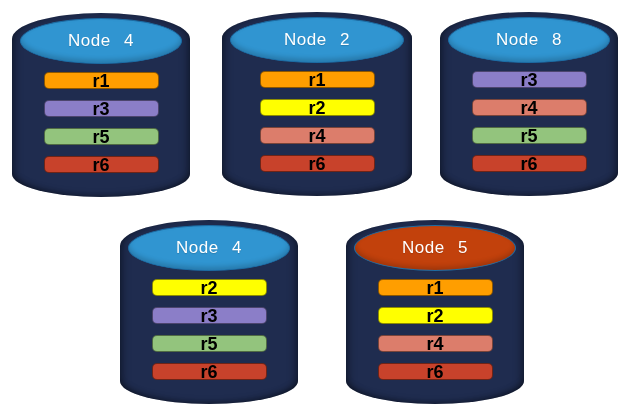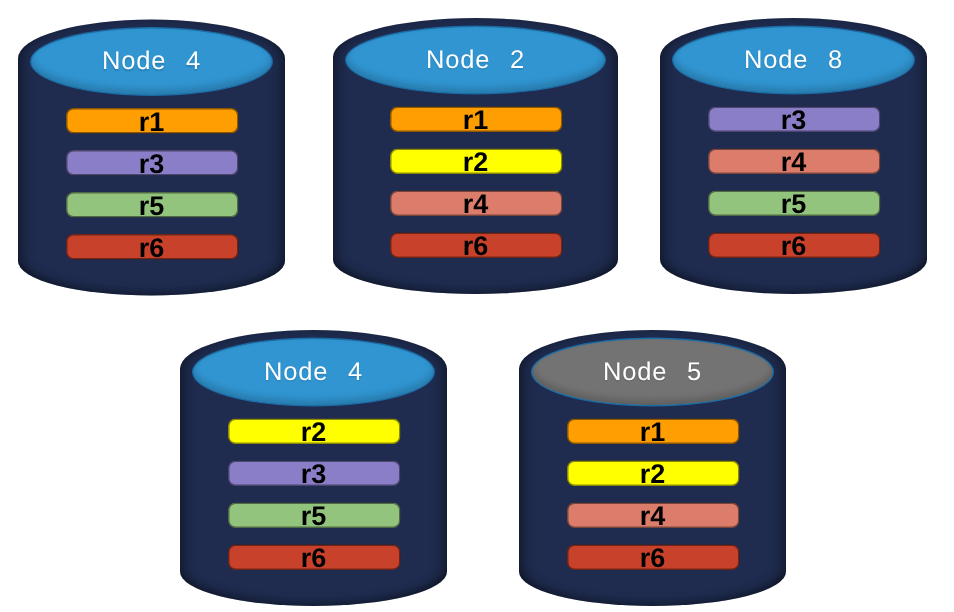--- a/index.html
+++ b/index.html
@@ -117,21 +117,21 @@
       <span class="node-title" style="color: rgb(255, 255, 255);">Node 4</span>
     </div>
     <div class="bars">
         <div class="bar" style="background: rgb(255, 255, 0); color: rgb(0, 0, 0);">r2</div>
         <div class="bar" style="background: rgb(139, 126, 200); color: rgb(0, 0, 0);">r3</div>
         <div class="bar" style="background: rgb(147, 196, 125); color: rgb(0, 0, 0);">r5</div>
         <div class="bar" style="background: rgb(200, 66, 43); color: rgb(0, 0, 0);">r6</div>
       </div>
   </div>
     <div class="cylinder pos-4" style="background: rgb(31, 44, 79);">
-    <div class="cyl-top" style="background: #737373;">
+    <div class="cyl-top" style="background: #c2410c;">
       <span class="node-title" style="color: rgb(255, 255, 255);">Node 5</span>
     </div>
     <div class="bars">
         <div class="bar" style="background: rgb(255, 158, 0); color: rgb(0, 0, 0);">r1</div>
         <div class="bar" style="background: rgb(255, 255, 0); color: rgb(0, 0, 0);">r2</div>
         <div class="bar" style="background: rgb(220, 125, 107); color: rgb(0, 0, 0);">r4</div>
         <div class="bar" style="background: rgb(200, 66, 43); color: rgb(0, 0, 0);">r6</div>
       </div>
   </div>
   </div>

